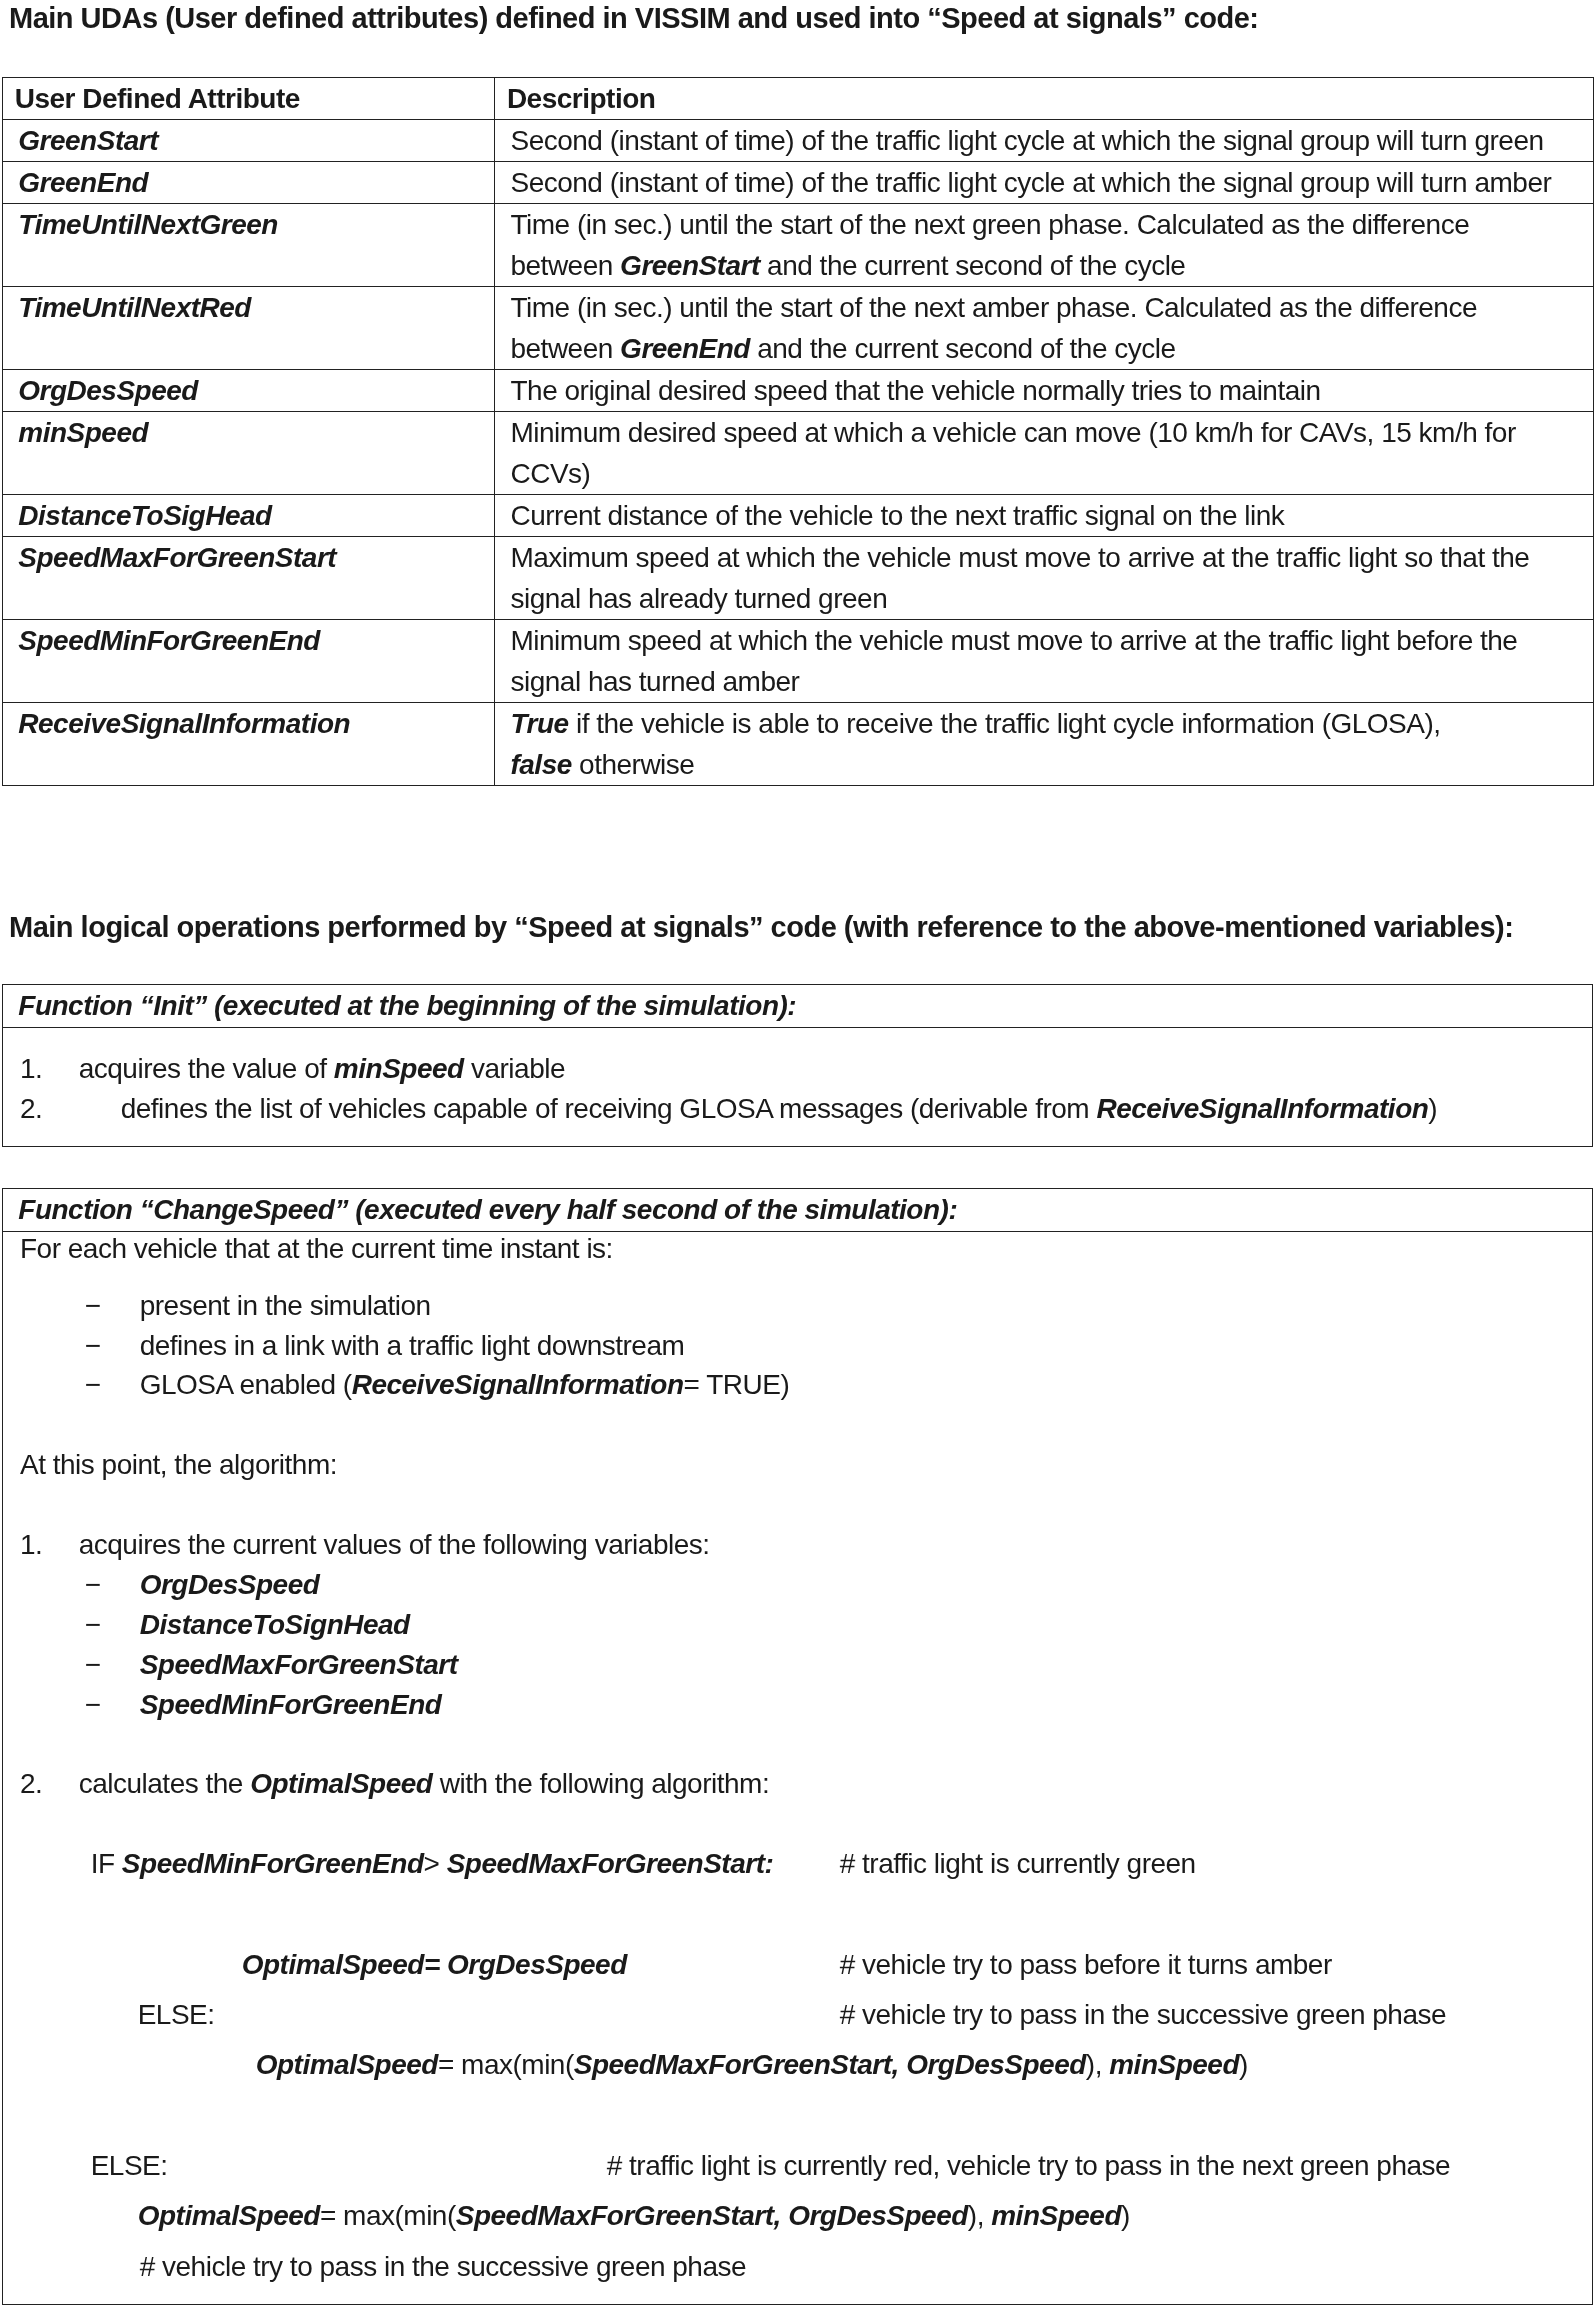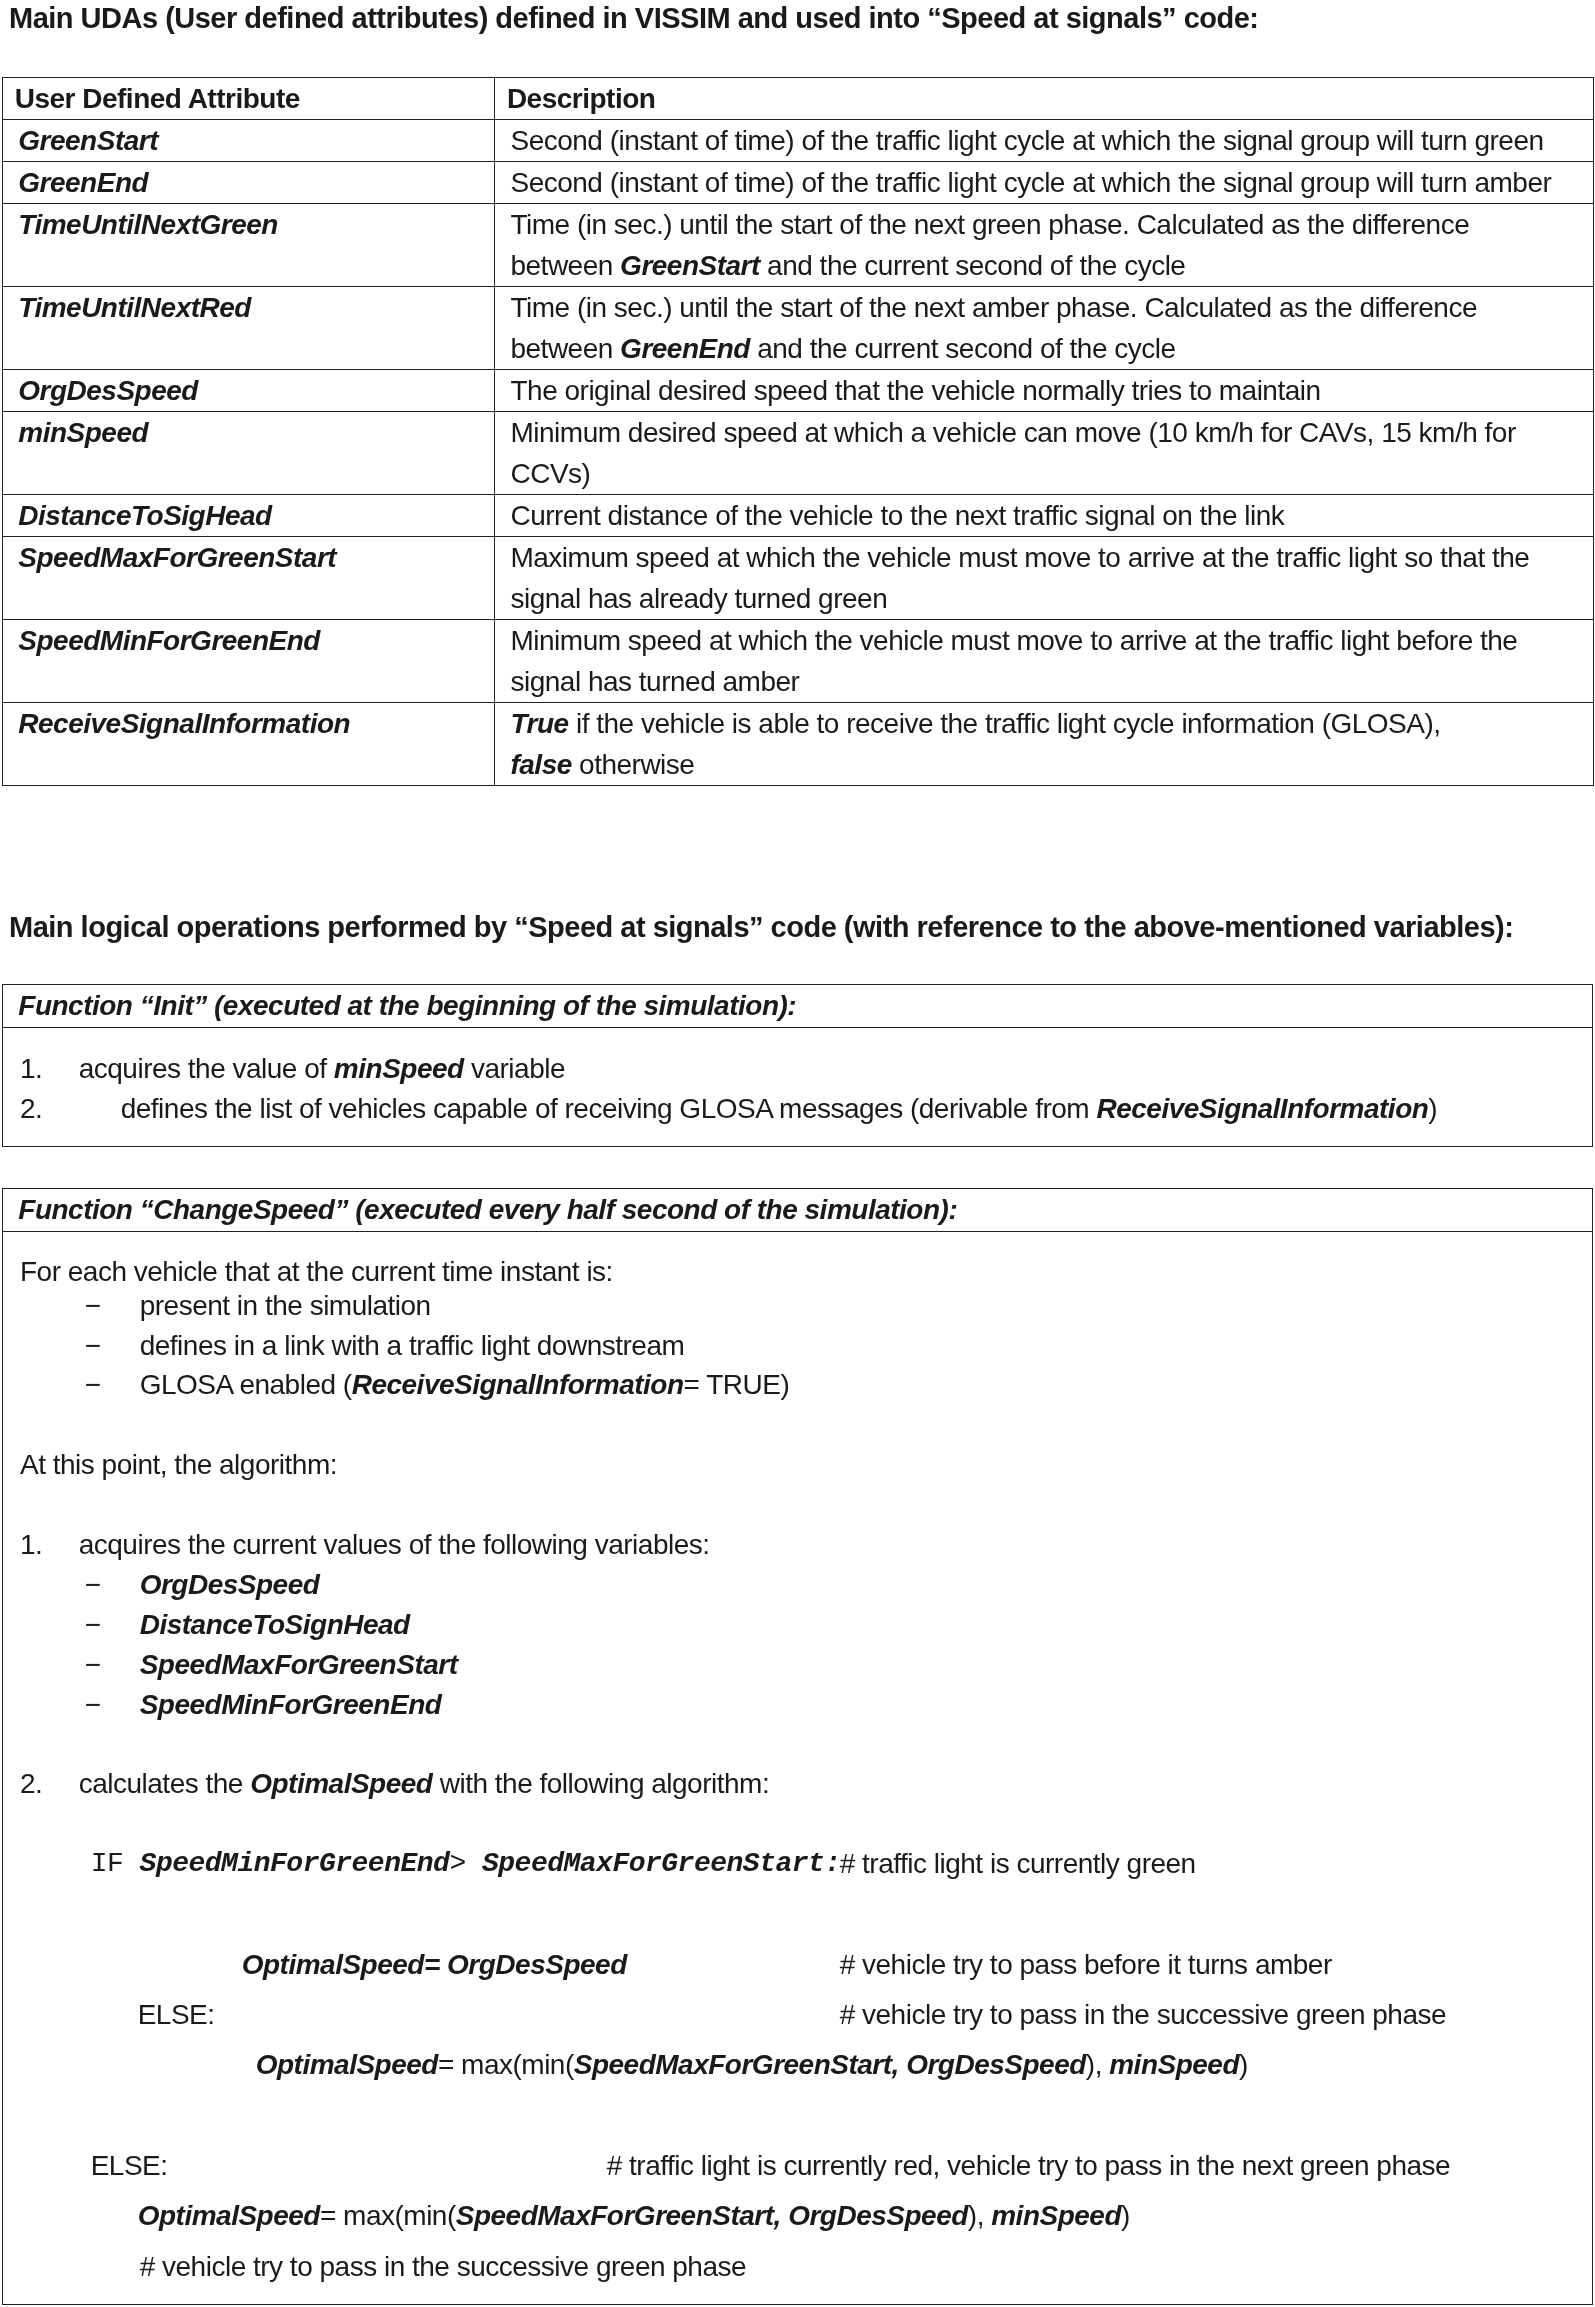--- a/index.html
+++ b/index.html
@@ -85,21 +85,21 @@
   <div class="title">Function “Init” (executed at the beginning of the simulation):</div>
   <div class="num" style="left:17.3px; top:68px;">1.</div>
   <div class="line" style="left:76px; top:68px;"><span>acquires the value of </span><span class="bi">minSpeed</span><span> variable</span></div>
   <div class="num" style="left:17.3px; top:108px;">2.</div>
   <div class="line" style="left:76px; top:108px;margin-left:42px;"><span>defines the list of vehicles capable of receiving GLOSA messages (derivable from </span><span class="bi">ReceiveSignalInformation</span><span>)</span></div>
 </div>
 
 <div class="box" style="top:1188px; height:1115px;">
   <div class="title">Function “ChangeSpeed” (executed every half second of the simulation):</div>
 
-  <div class="line" style="left:17.3px; top:67px;">For each vehicle that at the current time instant is:</div>
+  <div class="line" style="left:17.3px; top:44px;">For each vehicle that at the current time instant is:</div>
 
   <div class="line" style="left:82px; top:101px;">−</div>
   <div class="line" style="left:137px; top:101px;">present in the simulation</div>
   <div class="line" style="left:82px; top:141px;">−</div>
   <div class="line" style="left:137px; top:141px;">defines in a link with a traffic light downstream</div>
   <div class="line" style="left:82px; top:180px;">−</div>
   <div class="line" style="left:137px; top:180px;"><span>GLOSA enabled (</span><span class="bi">ReceiveSignalInformation</span><span>= TRUE)</span></div>
 
   <div class="line" style="left:17.3px; top:260px;">At this point, the algorithm:</div>
 
@@ -111,21 +111,21 @@
   <div class="line" style="left:82px; top:420px;">−</div>
   <div class="line bi" style="left:137px; top:420px;">DistanceToSignHead</div>
   <div class="line" style="left:82px; top:460px;">−</div>
   <div class="line bi" style="left:137px; top:460px;">SpeedMaxForGreenStart</div>
   <div class="line" style="left:82px; top:500px;">−</div>
   <div class="line bi" style="left:137px; top:500px;">SpeedMinForGreenEnd</div>
 
   <div class="num" style="left:17.3px; top:579px;">2.</div>
   <div class="line" style="left:76px; top:579px;"><span>calculates the </span><span class="bi">OptimalSpeed</span><span> with the following algorithm:</span></div>
 
-  <div class="line" style="left:88px; top:659px;font-family:Liberation Mono, monospace;"><span>IF </span><span class="bi">SpeedMinForGreenEnd</span><span>&gt; </span><span class="bi">SpeedMaxForGreenStart:</span></div>
+  <div class="line" style="left:88px; top:659px;"><span>IF </span><span class="bi">SpeedMinForGreenEnd</span><span>&gt; </span><span class="bi">SpeedMaxForGreenStart:</span></div>
   <div class="line" style="left:837px; top:659px;"># traffic light is currently green</div>
 
 
   <div class="line" style="left:239px; top:760px;"><span class="bi">OptimalSpeed</span><span class="bi">= </span><span class="bi">OrgDesSpeed</span></div>
   <div class="line" style="left:837px; top:760px;"># vehicle try to pass before it turns amber</div>
 
   <div class="line" style="left:135px; top:810px;">ELSE:</div>
   <div class="line" style="left:837px; top:810px;"># vehicle try to pass in the successive green phase</div>
 
   <div class="line" style="left:253px; top:860px;"><span class="bi">OptimalSpeed</span><span>= max(min(</span><span class="bi">SpeedMaxForGreenStart</span><span class="bi">, </span><span class="bi">OrgDesSpeed</span><span>), </span><span class="bi">minSpeed</span><span>)</span></div>

